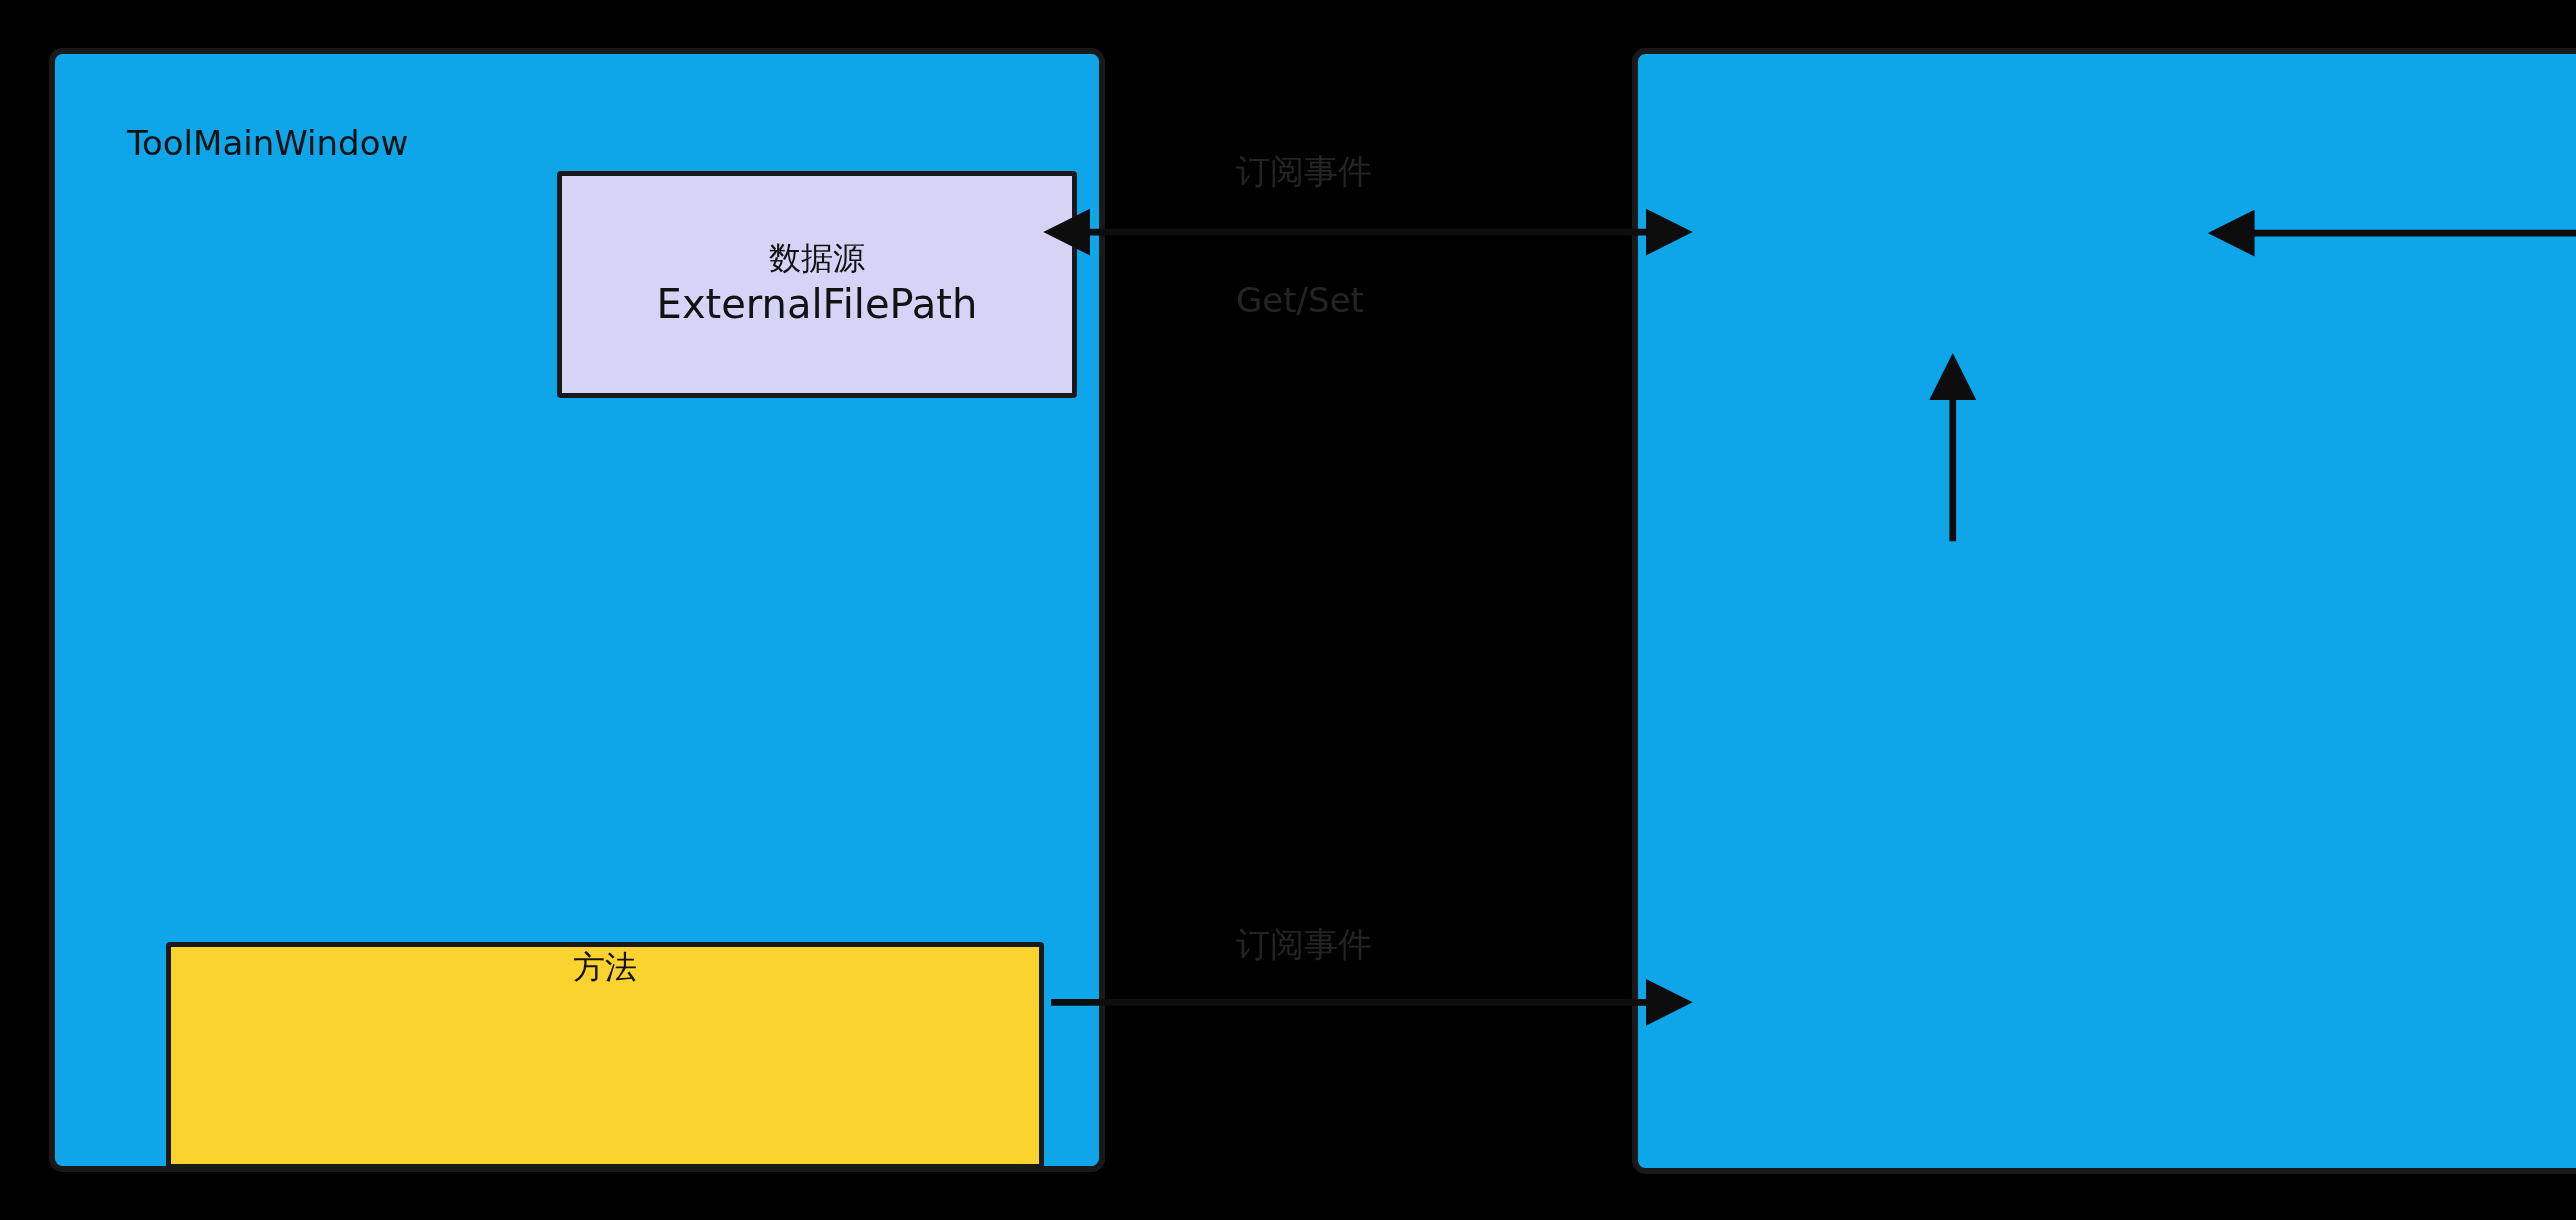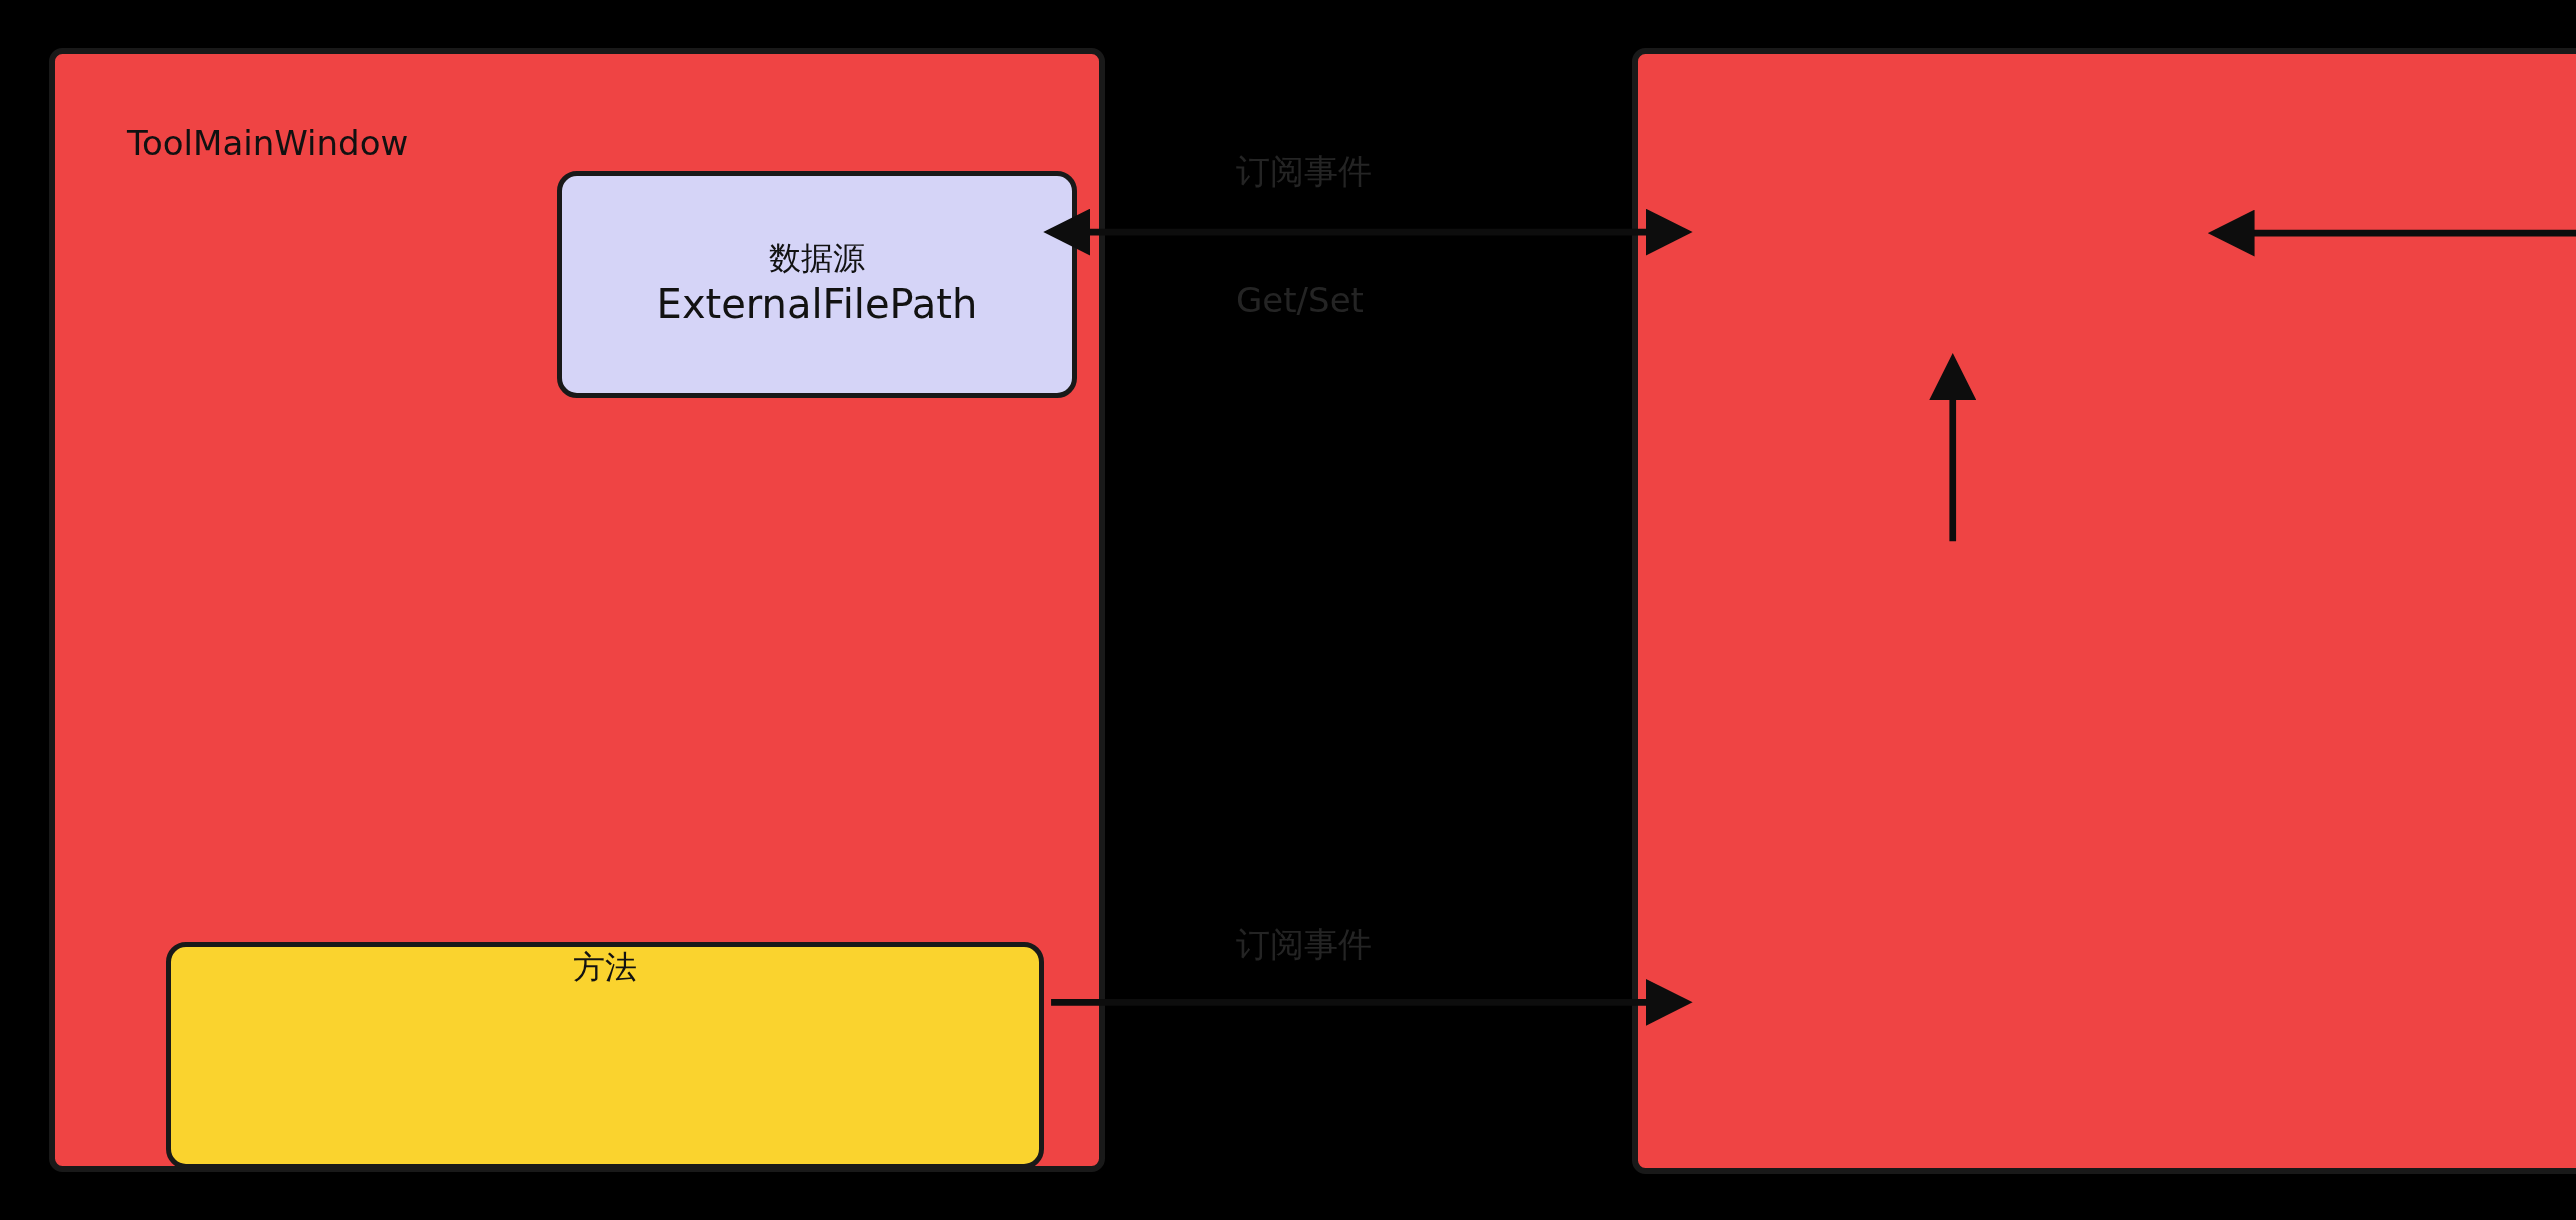--- a/index.html
+++ b/index.html
@@ -2,31 +2,31 @@
 <html style="font-size:8.2px"><head>
 <meta charset="utf-8">
 <style>
   html,body{margin:0;padding:0;background:#000;}
   body{width:3027px;height:1221px;position:relative;overflow:hidden;
        font-family:"DejaVu Sans","Liberation Sans",sans-serif;}
 
   #stage{position:absolute;left:0;top:0;width:3027px;height:1221px;}
 
   
-  .container{position:absolute;background:#ef4444;border:6.2px solid #191919;
+  .container{position:absolute;background:#0ea5e9;border:6.2px solid #191919;
              border-radius:13.4px;box-sizing:border-box;}
   #tool-main-window{left:49px;top:48px;width:1056px;height:1124px;}
   #file-selector-box{left:1632px;top:48px;width:1347px;height:1126px;}
 
   .container-label{position:absolute;color:#111111;font-size:34px;
                    line-height:1;white-space:nowrap;}
   #tool-main-window-label{left:72px;top:72px;}
 
   
-  .node{position:absolute;border:5.7px solid #191919;border-radius:20px;
+  .node{position:absolute;border:5.7px solid #191919;border-radius:4px;
         box-sizing:border-box;display:flex;flex-direction:column;
         align-items:center;justify-content:center;color:#121212;
         text-align:center;line-height:1.28;}
   .node .l1{font-size:32px;}
   .node .l2{font-size:40px;}
   .purple{background:#d5d4f7;}
   .yellow{background:#fad32e;}
 
   #node-external-file-path{left:502px;top:117px;width:520px;height:227px;}
   #node-method-handler{left:111px;top:888px;width:878px;height:227px;justify-content:space-between;}

